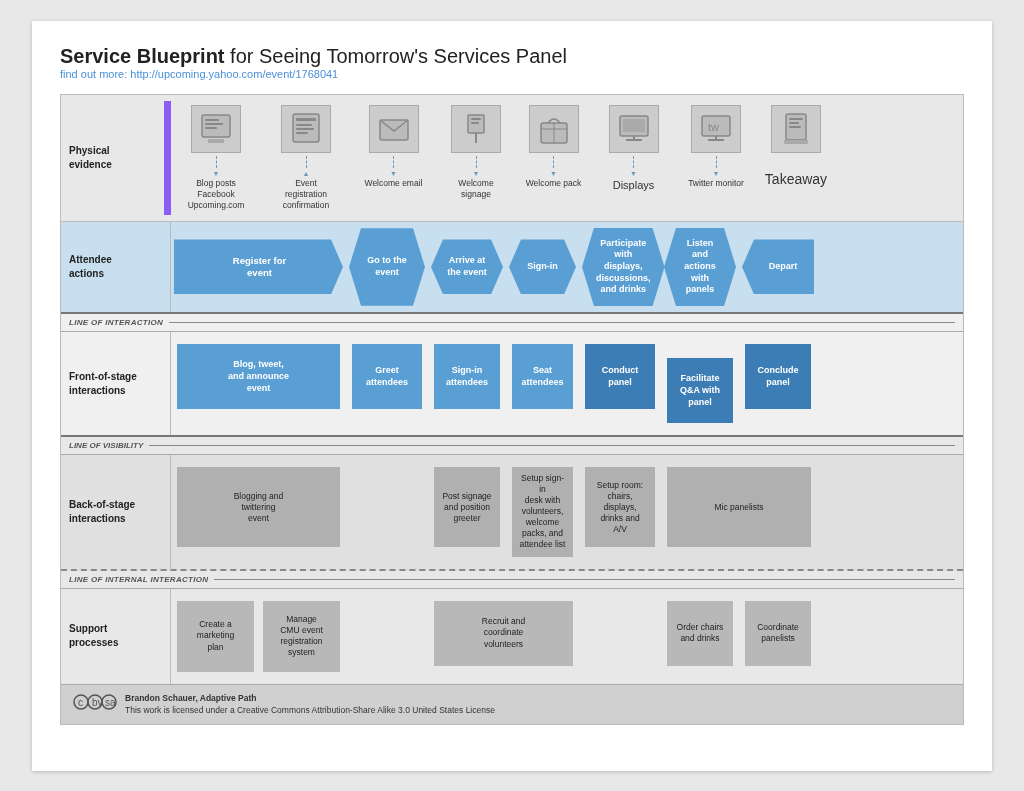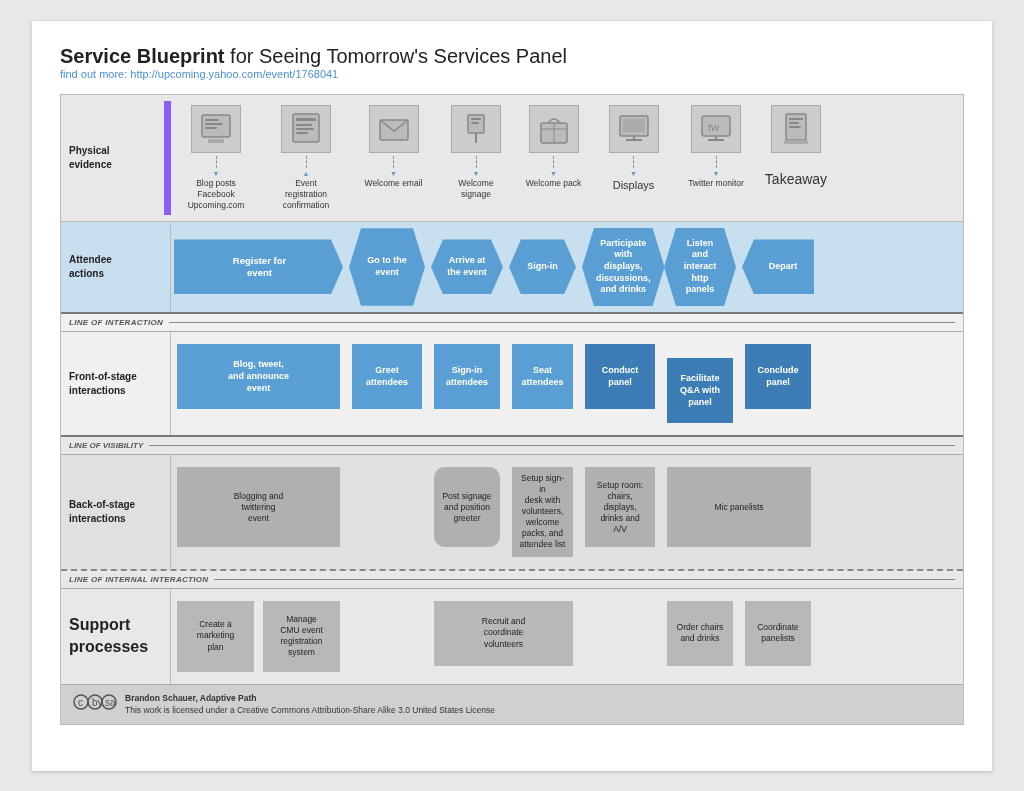--- a/index.html
+++ b/index.html
@@ -402,21 +402,21 @@
 
         <div style="padding:6px 3px;display:flex;align-items:center;">
           <div style="background:#5a9fd4;color:#fff;font-size:9px;font-weight:bold;padding:10px 14px;flex:1;clip-path:polygon(12px 0,calc(100% - 12px) 0,100% 50%,calc(100% - 12px) 100%,12px 100%,0 50%);display:flex;align-items:center;justify-content:center;text-align:center;min-height:55px;line-height:1.3;">Sign-in</div>
         </div>
 
         <div style="padding:6px 3px;display:flex;align-items:center;">
           <div style="background:#5a9fd4;color:#fff;font-size:9px;font-weight:bold;padding:10px 14px;flex:1;clip-path:polygon(12px 0,calc(100% - 12px) 0,100% 50%,calc(100% - 12px) 100%,12px 100%,0 50%);display:flex;align-items:center;justify-content:center;text-align:center;min-height:55px;line-height:1.3;">Participate with displays, discussions, and drinks</div>
         </div>
 
         <div style="padding:6px 3px;display:flex;align-items:center;">
-          <div style="background:#5a9fd4;color:#fff;font-size:9px;font-weight:bold;padding:10px 14px;flex:1;clip-path:polygon(12px 0,calc(100% - 12px) 0,100% 50%,calc(100% - 12px) 100%,12px 100%,0 50%);display:flex;align-items:center;justify-content:center;text-align:center;min-height:55px;line-height:1.3;">Listen and interact http panels</div>
+          <div style="background:#5a9fd4;color:#fff;font-size:9px;font-weight:bold;padding:10px 14px;flex:1;clip-path:polygon(12px 0,calc(100% - 12px) 0,100% 50%,calc(100% - 12px) 100%,12px 100%,0 50%);display:flex;align-items:center;justify-content:center;text-align:center;min-height:55px;line-height:1.3;">Listen and actions with panels</div>
         </div>
 
         <div style="padding:6px 3px;display:flex;align-items:center;">
           <div style="background:#5a9fd4;color:#fff;font-size:9px;font-weight:bold;padding:10px 8px 10px 18px;flex:1;clip-path:polygon(12px 0,100% 0,100% 100%,12px 100%,0 50%);display:flex;align-items:center;justify-content:center;text-align:center;min-height:55px;line-height:1.3;">Depart</div>
         </div>
       </div>
     </div>
 
     <div class="line-of-interaction">
       <span class="loi-text">LINE OF INTERACTION</span>
@@ -470,21 +470,21 @@
           <span style="font-size:10px;font-weight:bold;line-height:1.4;">Back-of-stage<br>interactions</span>
         </div>
 
         <div style="padding:6px 3px;">
           <div class="back-box" style="min-height:80px;">Blogging and<br>twittering<br>event</div>
         </div>
 
         <div style="padding:6px 3px;"></div>
 
         <div style="padding:6px 3px;">
-          <div class="back-box" style="min-height:80px;border-radius:11px;">Post signage<br>and position<br>greeter</div>
+          <div class="back-box" style="min-height:80px;">Post signage<br>and position<br>greeter</div>
         </div>
 
         <div style="padding:6px 3px;">
           <div class="back-box" style="min-height:80px;">Setup sign-in<br>desk with<br>volunteers,<br>welcome<br>packs, and<br>attendee list</div>
         </div>
 
         <div style="padding:6px 3px;">
           <div class="back-box" style="min-height:80px;">Setup room:<br>chairs,<br>displays,<br>drinks and<br>A/V</div>
         </div>
 
@@ -497,21 +497,21 @@
     </div>
 
     <div class="line-of-interaction" style="background:#e8e8e8;">
       <span class="loi-text">LINE OF INTERNAL INTERACTION</span>
       <div class="loi-line"></div>
     </div>
 
     <div class="support-section">
       <div style="display:grid;grid-template-columns:110px 175px 82px 78px 73px 82px 78px 78px 73px;width:100%;min-height:95px;">
         <div class="support-label-cell">
-          <span style="font-size:16px;font-weight:bold;line-height:1.4;">Support<br>processes</span>
+          <span style="font-size:10px;font-weight:bold;line-height:1.4;">Support<br>processes</span>
         </div>
 
         <div style="padding:6px 3px;display:grid;grid-template-columns:1fr 1fr;gap:3px;">
           <div class="support-box" style="min-height:65px;">Create a<br>marketing<br>plan</div>
           <div class="support-box" style="min-height:65px;">Manage<br>CMU event<br>registration<br>system</div>
         </div>
 
         <div style="padding:6px 3px;"></div>
 
         <div style="padding:6px 3px;grid-column:span 2;">

